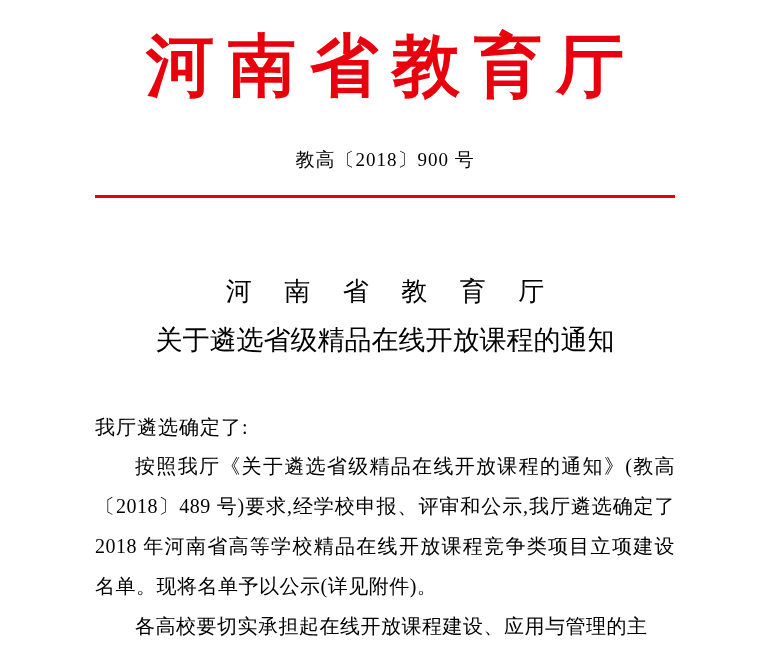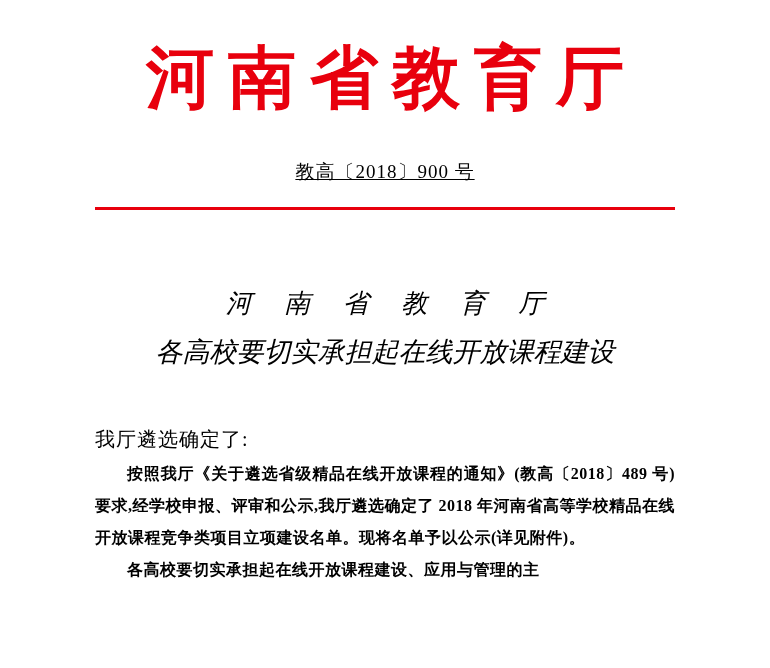--- a/index.html
+++ b/index.html
@@ -12,52 +12,50 @@
     background: #ffffff;
     font-family: "Liberation Serif", "DejaVu Serif", serif;
     color: #000000;
     overflow: hidden;
   }
   .page {
     position: relative;
     width: 770px;
     height: 668px;
     box-sizing: border-box;
-    padding: 12px 95px;
+    padding: 0 95px;
   }
   .letterhead {
     text-align: center;
     color: #e8000d;
     font-family: "DejaVu Serif", "Liberation Serif", serif;
     font-weight: bold;
     font-size: 68px;
     letter-spacing: 14px;
     line-height: 1.1;
     padding-top: 28px;
     padding-left: 14px;
     white-space: nowrap;
   }
   .doc-number {
     text-align: center;
     font-size: 19px;
     letter-spacing: 1px;
     margin-top: 44px;
     color: #000;
-    text-decoration: underline;
   }
   .red-rule {
     margin-top: 22px;
     height: 3px;
     background: #e8000d;
     width: 100%;
   }
   .title-block {
     margin-top: 70px;
     text-align: center;
-    font-style: italic;
   }
   .title-line {
     font-size: 27px;
     line-height: 1.85;
     font-weight: normal;
     color: #000;
     white-space: nowrap;
   }
   .title-line.org {
     letter-spacing: 13px;
@@ -66,26 +64,25 @@
   }
   .body-block {
     margin-top: 42px;
   }
   .salutation {
     font-size: 20px;
     letter-spacing: 1px;
     line-height: 1.9;
   }
   .para {
-    font-size: 16px;
+    font-size: 20px;
     line-height: 2.0;
     text-align: justify;
     text-justify: inter-ideograph;
     letter-spacing: 0.5px;
-    font-weight: bold;
   }
   .para.indent {
     text-indent: 2em;
   }
   .para-clip {
     overflow: hidden;
   }
 </style>
 </head>
 <body>
@@ -93,21 +90,21 @@
 <div class="page">
 
   <div class="letterhead">河南省教育厅</div>
 
   <div class="doc-number">教高〔2018〕900 号</div>
 
   <div class="red-rule"></div>
 
   <div class="title-block">
     <div class="title-line org">河 南 省 教 育 厅</div>
-    <div class="title-line">各高校要切实承担起在线开放课程建设</div>
+    <div class="title-line">关于遴选省级精品在线开放课程的通知</div>
   </div>
 
   <div class="body-block">
     <div class="salutation">我厅遴选确定了:</div>
     <div class="para indent">按照我厅《关于遴选省级精品在线开放课程的通知》(教高〔2018〕489 号)要求,经学校申报、评审和公示,我厅遴选确定了 2018 年河南省高等学校精品在线开放课程竞争类项目立项建设名单。现将名单予以公示(详见附件)。</div>
     <div class="para indent para-clip">各高校要切实承担起在线开放课程建设、应用与管理的主</div>
   </div>
 
 </div>
 

